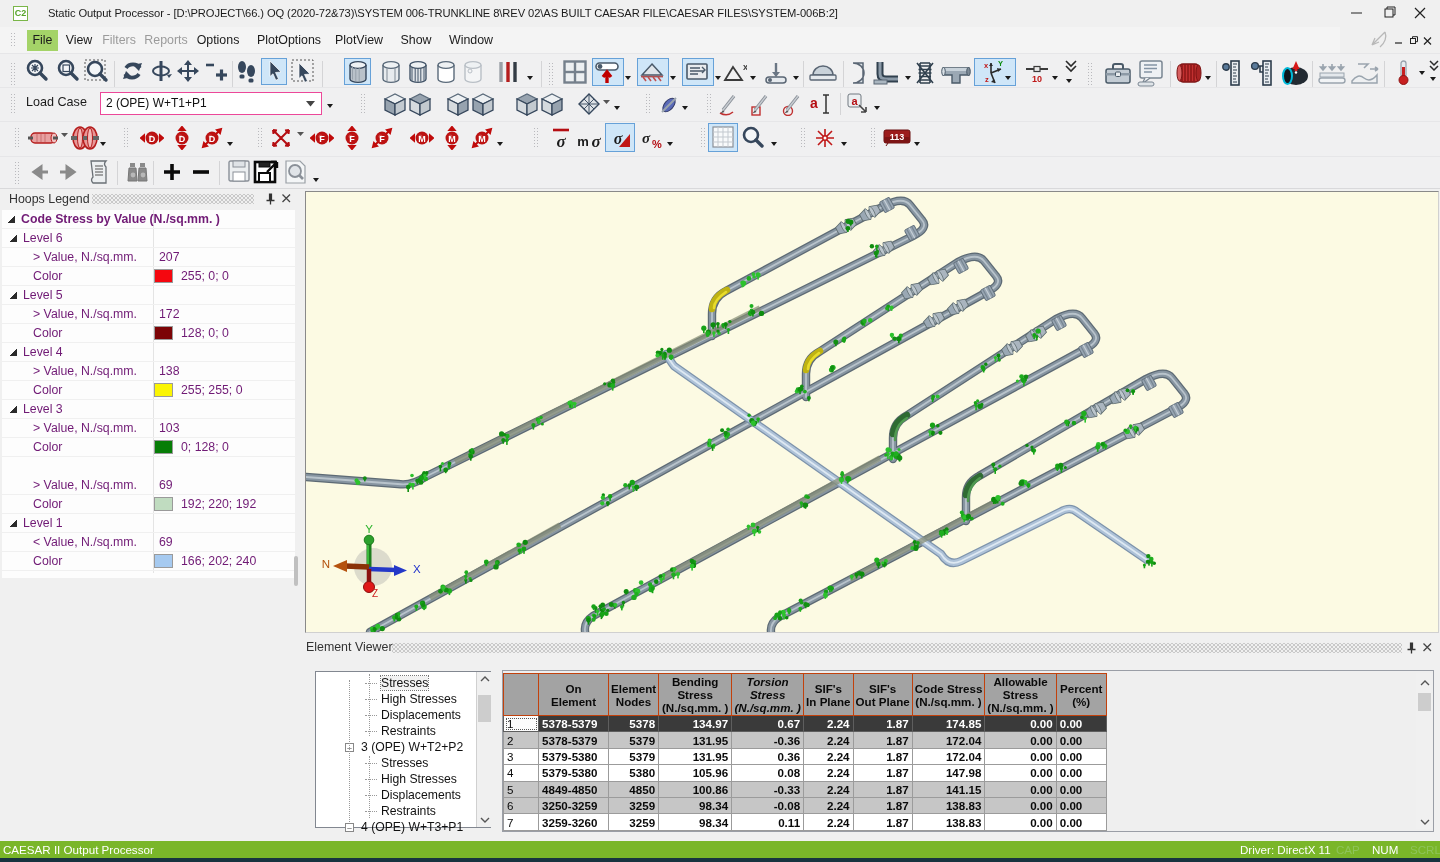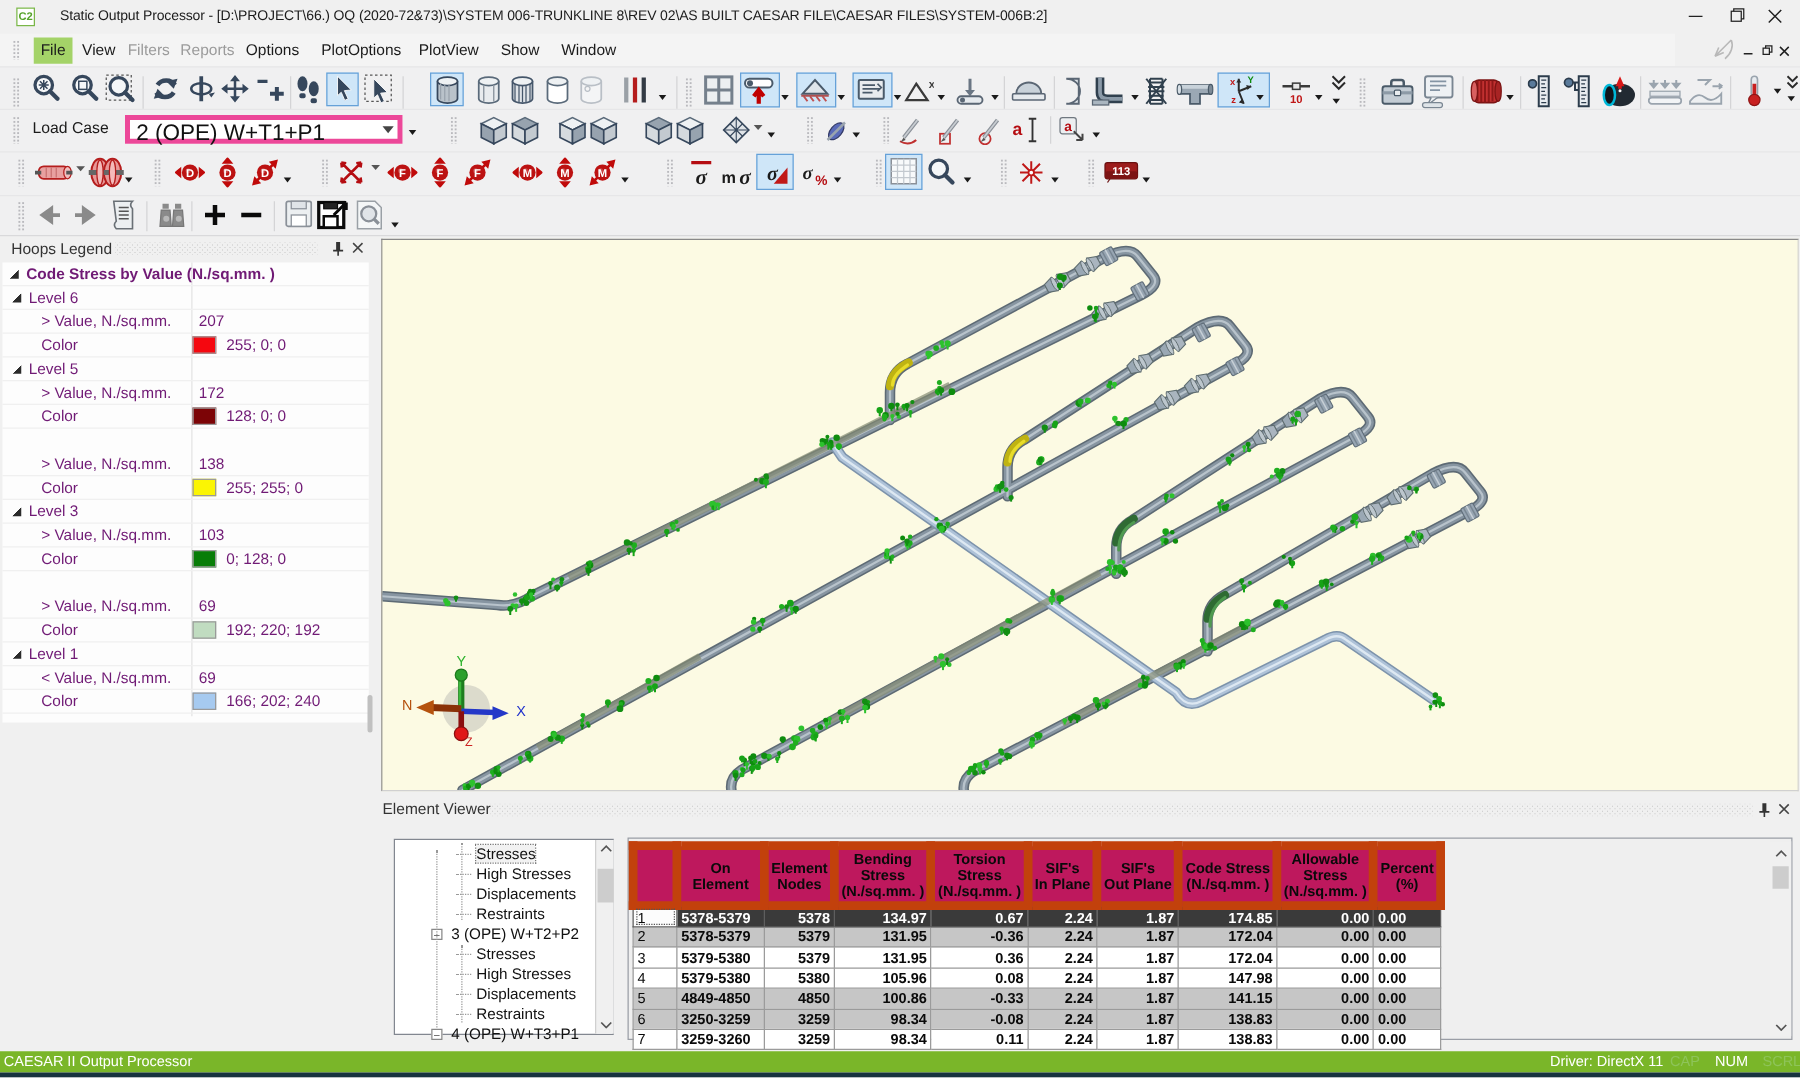--- a/index.html
+++ b/index.html
@@ -33,21 +33,21 @@
 .dotfill { background-image:radial-gradient(#c6c6c6 0.7px, transparent 0.8px), radial-gradient(#c6c6c6 0.7px, transparent 0.8px); background-size:4px 4px, 4px 4px; background-position:0 0, 2px 2px; }
 
 #view3d { left:305px; top:191px; width:1134px; height:442px; background:#FCFAE3; border:1px solid #898989; border-right:1px solid #d0d0d0; border-bottom:1px solid #d0d0d0; }
 
 #ev { left:297px; top:636px; width:1143px; height:205px; background:#f0f0f0; }
 #ev-head { position:absolute; left:0; top:2px; width:1143px; height:18px; }
 #ev-tree { position:absolute; left:18px; top:35px; width:176px; height:157px; background:#fff; border:1px solid #828790; font-size:12.2px; color:#111; }
 #ev-gridarea { position:absolute; left:205px; top:34px; width:932px; height:162px; background:#efefef; border:1px solid #9a9ea6; }
 #ev-table { position:absolute; left:0px; top:2px; border-collapse:collapse; font-size:11.6px; }
 #ev-table td { border:1px solid #9b9b9b; padding:0 3px; height:16.4px; white-space:nowrap; font-weight:bold; color:#0a0a0a; }
-#ev-table tr.hdr td { border:7px solid #c2410c; background:#be185d; text-align:center; font-weight:bold; line-height:13px; padding:1px 2px; }
+#ev-table tr.hdr td { border:1px solid #c2410c; background:#a3a3a3; text-align:center; font-weight:bold; line-height:13px; padding:1px 2px; }
 .num { text-align:right; }
 #ev-table tr.sel td { background:#3a3a3a; color:#fff; border-color:#5e5e5e; }
 #ev-table tr.sel td.rn { background:#fcfcfc; color:#0a0a0a; outline:1px dotted #555; outline-offset:-3px; }
 #ev-table tr.gray td { background:#c6c6c6; }
 #ev-table tr.white td { background:#fff; }
 #ev-table td.rn { background:#fcfcfc; font-weight:normal; text-align:left; width:31px; }
 
 .sb { position:absolute; background:#f0f0f0; }
 
 #statusbar { left:0; top:841px; width:1440px; height:17px; background:#7ab629; color:#fff; font-size:11.6px; }
@@ -321,21 +321,21 @@
     <rect x="6" y="8" width="3" height="10" fill="#c82020"></rect>
     <circle cx="7.5" cy="21" r="4.5" fill="#c82020" stroke="#8e1414"></circle>
   </svg>
 <div class="caret" style="left:1419px;top:71px;"></div>
 <svg class="icon" style="left:1428px;top:59px;" width="12" height="12" viewBox="0 0 12 12">
     <path d="M2,2 L6,6 L10,2 M2,7 L6,11 L10,7" fill="none" stroke="#2a2a2a" stroke-width="1.5"></path>
   </svg>
 <div class="caret" style="left:1430px;top:77px;"></div>
 <div class="grip" style="left:10px;top:93px;height:22px;"></div>
 <div class="abs" style="left:26px;top:95px;font-size:12.6px;color:#1b1b1b;">Load Case</div>
-<div class="abs" style="left:100px;top:92px;width:222px;height:23px;background:#fff;border:4px solid #ec4899;font-size:18px;color:#111;line-height:21px;padding-left:5px;">2 (OPE) W+T1+P1</div>
+<div class="abs" style="left:100px;top:92px;width:222px;height:23px;background:#fff;border:1px solid #ec4899;font-size:12px;color:#111;line-height:21px;padding-left:5px;">2 (OPE) W+T1+P1</div>
 <svg class="icon" style="left:305px;top:100px;" width="12" height="8" viewBox="0 0 12 8">
     <path d="M1,1 L5.5,6.5 L10,1 Z" fill="#444"></path>
   </svg>
 <div class="caret" style="left:327px;top:104px;"></div>
 <div class="grip" style="left:360px;top:93px;height:22px;"></div>
 <svg class="icon" style="left:383px;top:92px;" width="24" height="24" viewBox="0 0 24 24">
     <path d="M2,7 L12,2 L22,7 L12,12 Z" fill="#eef1f3" stroke="#5a6a7a" stroke-width="1.2"></path>
     <path d="M2,7 L12,12 L12,23 L2,18 Z" fill="#97a3af" stroke="#36475c" stroke-width="1.3"></path>
     <path d="M22,7 L12,12 L12,23 L22,18 Z" fill="#c3cad0" stroke="#36475c" stroke-width="1.3"></path>
   </svg>
@@ -598,20 +598,21 @@
 </div>
 <div id="legend-body">
 <div style="position:absolute;left:151px;top:0;width:1px;height:363px;background:#e4e4e4;"></div>
 <div class="lrow" style="top:0px;"><span style="margin-left:6px;"><span class="tri"></span><b>Code Stress by Value (N./sq.mm. )</b></span></div>
       <div class="lrow" style="top:19px;"><span style="margin-left:8px;"><span class="tri"></span>Level 6</span></div>
       <div class="lrow" style="top:38px;"><span style="margin-left:31px;">&gt; Value, N./sq.mm.</span><span class="c2c" style="left:157px;">207</span></div>
       <div class="lrow" style="top:57px;"><span style="margin-left:31px;">Color</span><span class="swatch" style="left:152px;background:#f5070f;"></span><span class="c2c" style="left:179px;">255; 0; 0</span></div>
       <div class="lrow" style="top:76px;"><span style="margin-left:8px;"><span class="tri"></span>Level 5</span></div>
       <div class="lrow" style="top:95px;"><span style="margin-left:31px;">&gt; Value, N./sq.mm.</span><span class="c2c" style="left:157px;">172</span></div>
       <div class="lrow" style="top:114px;"><span style="margin-left:31px;">Color</span><span class="swatch" style="left:152px;background:#7c0406;"></span><span class="c2c" style="left:179px;">128; 0; 0</span></div>
+      <div class="lrow" style="top:133px;"><span style="margin-left:8px;"><span class="tri"></span>Level 4</span></div>
       <div class="lrow" style="top:152px;"><span style="margin-left:31px;">&gt; Value, N./sq.mm.</span><span class="c2c" style="left:157px;">138</span></div>
       <div class="lrow" style="top:171px;"><span style="margin-left:31px;">Color</span><span class="swatch" style="left:152px;background:#fbf503;"></span><span class="c2c" style="left:179px;">255; 255; 0</span></div>
       <div class="lrow" style="top:190px;"><span style="margin-left:8px;"><span class="tri"></span>Level 3</span></div>
       <div class="lrow" style="top:209px;"><span style="margin-left:31px;">&gt; Value, N./sq.mm.</span><span class="c2c" style="left:157px;">103</span></div>
       <div class="lrow" style="top:228px;"><span style="margin-left:31px;">Color</span><span class="swatch" style="left:152px;background:#077d07;"></span><span class="c2c" style="left:179px;">0; 128; 0</span></div>
       <div class="lrow" style="top:266px;"><span style="margin-left:31px;">&gt; Value, N./sq.mm.</span><span class="c2c" style="left:157px;">69</span></div>
       <div class="lrow" style="top:285px;"><span style="margin-left:31px;">Color</span><span class="swatch" style="left:152px;background:#c0dcc0;"></span><span class="c2c" style="left:179px;">192; 220; 192</span></div>
       <div class="lrow" style="top:304px;"><span style="margin-left:8px;"><span class="tri"></span>Level 1</span></div>
       <div class="lrow" style="top:323px;"><span style="margin-left:31px;">&lt; Value, N./sq.mm.</span><span class="c2c" style="left:157px;">69</span></div>
       <div class="lrow" style="top:342px;"><span style="margin-left:31px;">Color</span><span class="swatch" style="left:152px;background:#a6caf0;"></span><span class="c2c" style="left:179px;">166; 202; 240</span></div>
@@ -1429,21 +1430,21 @@
  </div>
 </div>
 <div id="ev-gridarea">
  <table id="ev-table">
         <tbody>
           <tr class="hdr">
             <td style="width:35px;"></td>
             <td style="width:70px;">On<br>Element</td>
             <td style="width:44px;">Element<br>Nodes</td>
             <td style="width:73px;">Bending<br>Stress<br>(N./sq.mm. )</td>
-            <td style="width:72px;">Torsion<br>Stress<br>(N./sq.mm. )</td>
+            <td style="width:72px;font-style:italic;">Torsion<br>Stress<br>(N./sq.mm. )</td>
             <td style="width:45px;">SIF's<br>In Plane</td>
             <td style="width:55px;">SIF's<br>Out Plane</td>
             <td style="width:70px;">Code Stress<br>(N./sq.mm. )</td>
             <td style="width:71px;">Allowable<br>Stress<br>(N./sq.mm. )</td>
             <td style="width:50px;">Percent<br>(%)</td>
           </tr>
           <tr class="sel">
             <td class="rn">1</td>
             <td>5378-5379</td>
             <td class="num">5378</td>

